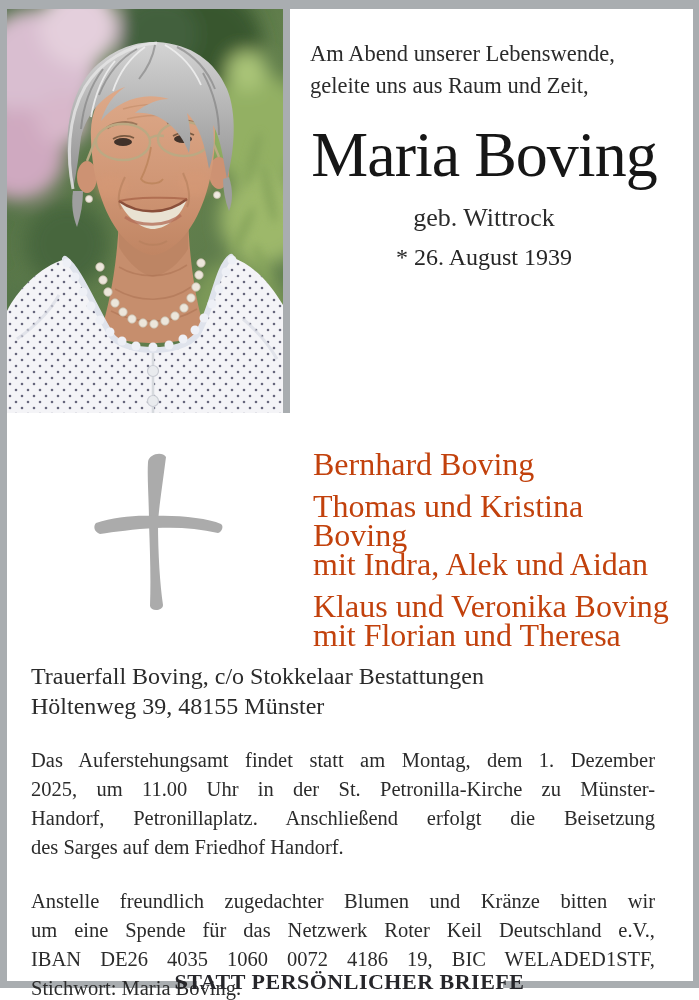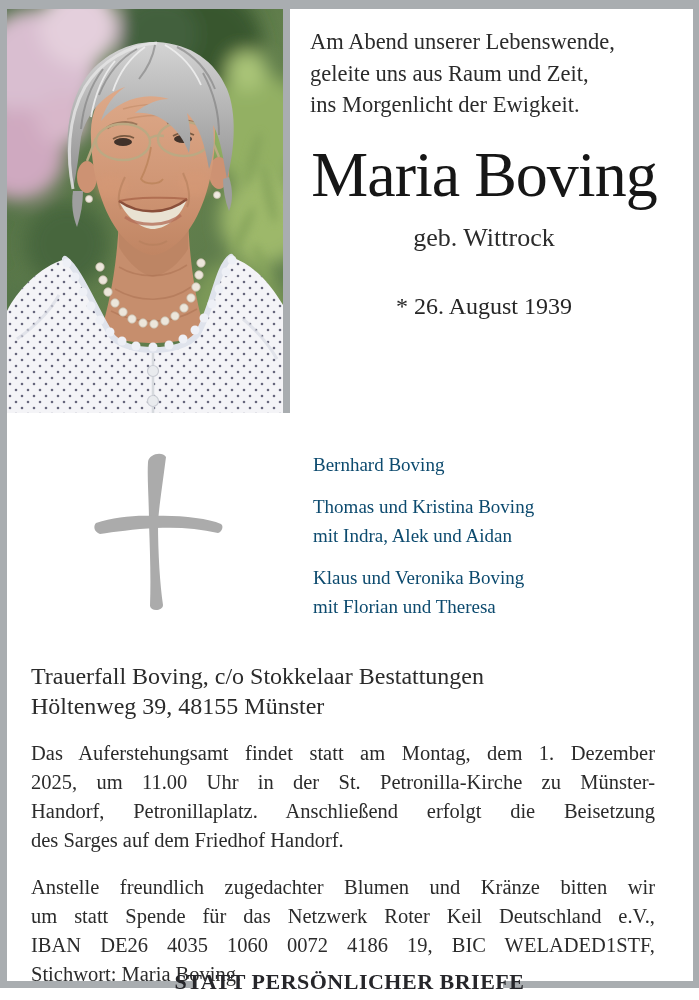--- a/index.html
+++ b/index.html
@@ -17,40 +17,40 @@
   .frame-bottom-r{left:503px;top:981px;width:196px;height:7px;}
 
   
   .photo-wrap{
     position:absolute;left:0;top:0;width:290px;height:413px;
     background:#a9adb0;box-sizing:border-box;padding:9px 7px 0 7px;
   }
   .photo-wrap svg{display:block;}
 
   
-  .right-col{position:absolute;left:310px;top:26px;width:348px;}
+  .right-col{position:absolute;left:310px;top:38px;width:348px;}
   .poem{font-size:22.5px;line-height:31.5px;color:#2b2b2b;}
   .name{
     margin:22px 0 16px 0;font-size:64px;line-height:64px;font-weight:400;
     letter-spacing:-1px;color:#161616;text-align:center;white-space:nowrap;
   }
   .maiden{margin-top:11px;font-size:26px;text-align:center;color:#2b2b2b;}
-  .dates{margin-top:34px;font-size:24px;line-height:38px;text-align:center;color:#262626;}
+  .dates{margin-top:5px;font-size:24px;line-height:38px;text-align:center;color:#262626;}
 
   
   .cross-box{position:absolute;left:70px;top:448px;width:170px;height:172px;}
 
   
-  .family{position:absolute;left:313px;top:450px;width:360px;font-size:19px;line-height:29px;color:#0c4a6e;}
+  .family{position:absolute;left:313px;top:450px;width:360px;font-size:32px;line-height:29px;color:#c2410c;}
   .family .entry{margin-bottom:13px;}
 
   
   .lower{position:absolute;left:31px;top:661px;width:624px;color:#2b2b2b;}
   .contact{font-size:24px;line-height:30px;}
-  .para{margin-top:18px;font-size:20.5px;line-height:29px;}
+  .para{margin-top:25px;font-size:20.5px;line-height:29px;}
   .para .just{text-align:justify;text-align-last:justify;}
   .para .last{text-align:left;}
 
   
   .footer{
     position:absolute;left:0;top:964px;width:699px;height:36px;
     display:flex;align-items:center;flex-direction:column;
   }
   .footer .bar{flex:1;height:7px;background:#a9adb0;}
   .footer .cap{
@@ -248,21 +248,20 @@
         <path d="M66,182 C64,196 66,208 70,218 C74,206 76,194 76,182 Z" fill="#9f9f9f"></path>
         <path d="M222,168 C226,180 226,192 222,202 C218,192 216,180 216,170 Z" fill="#9f9f9f"></path>
       </g>
     </svg>
   </div>
 
   <div class="right-col">
     <div class="poem">
       <div>Am Abend unserer Lebenswende,</div>
       <div>geleite uns aus Raum und Zeit,</div>
-      <div>ins Morgenlicht der Ewigkeit.</div>
     </div>
     <h1 class="name">Maria Boving</h1>
     <div class="maiden">geb. Wittrock</div>
     <div class="dates">
       <div>* 26. August 1939</div>
     </div>
   </div>
 
   <div class="cross-box">
     <svg width="170" height="172" viewBox="0 0 170 172">
@@ -291,21 +290,21 @@
       <div>Höltenweg 39, 48155 Münster</div>
     </div>
     <div class="para">
       <div class="just">Das Auferstehungsamt findet statt am Montag, dem 1. Dezember</div>
       <div class="just">2025, um 11.00 Uhr in der St. Petronilla-Kirche zu Münster-</div>
       <div class="just">Handorf, Petronillaplatz. Anschließend erfolgt die Beisetzung</div>
       <div class="last">des Sarges auf dem Friedhof Handorf.</div>
     </div>
     <div class="para">
       <div class="just">Anstelle freundlich zugedachter Blumen und Kränze bitten wir</div>
-      <div class="just">um statt Spende für das Netzwerk Roter Keil Deutschland e.V.,</div>
+      <div class="just">um eine Spende für das Netzwerk Roter Keil Deutschland e.V.,</div>
       <div class="just">IBAN DE26 4035 1060 0072 4186 19, BIC WELADED1STF,</div>
       <div class="last">Stichwort: Maria Boving.</div>
     </div>
   </div>
 
   <div class="footer">
     <div class="bar"></div>
     <div class="cap">STATT PERSÖNLICHER BRIEFE</div>
     <div class="bar"></div>
   </div>

